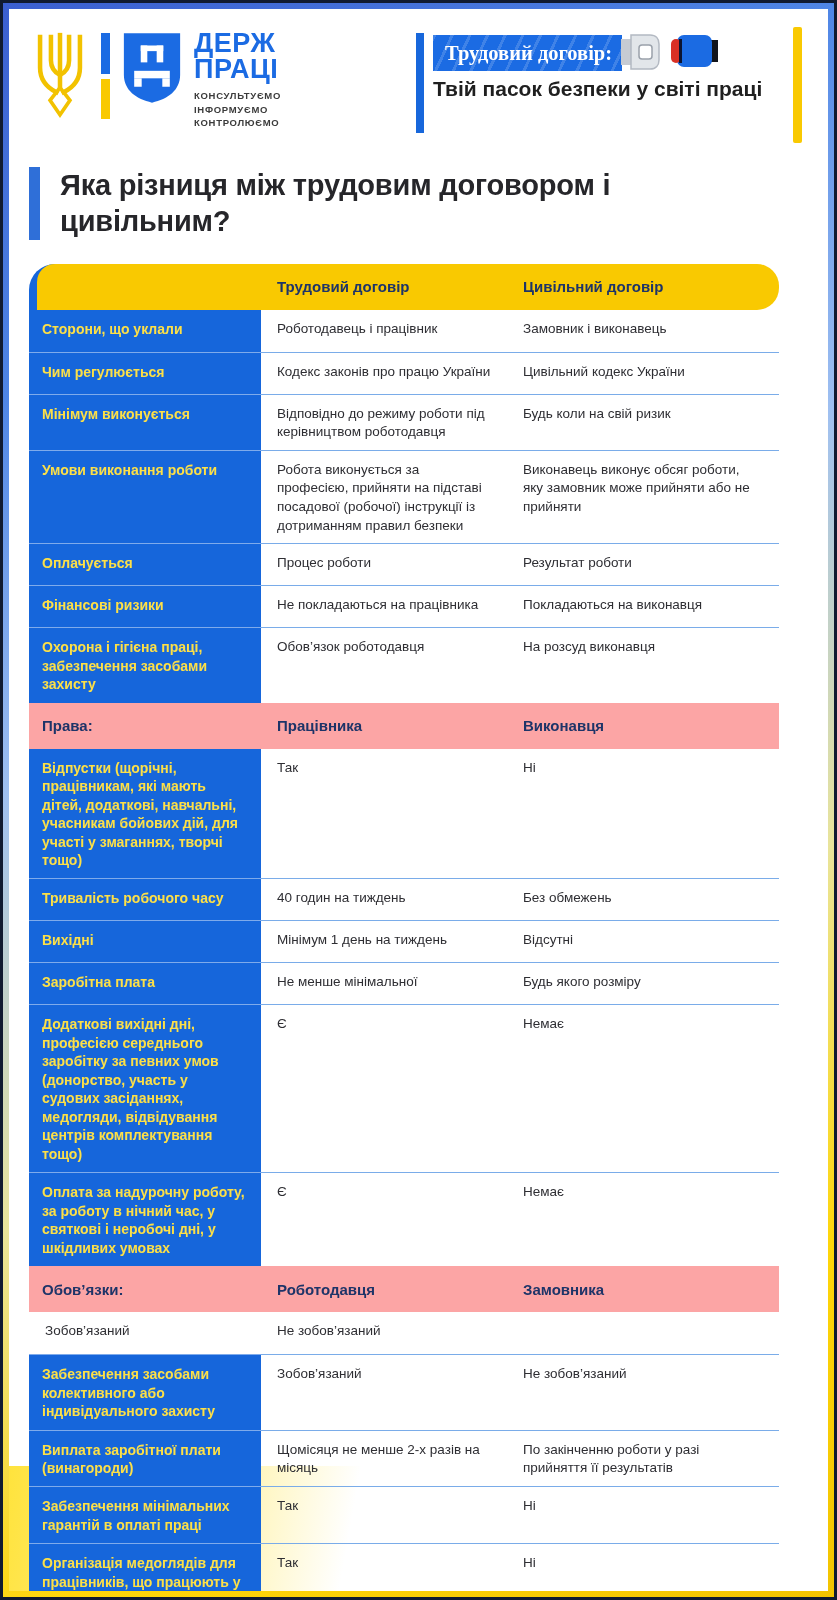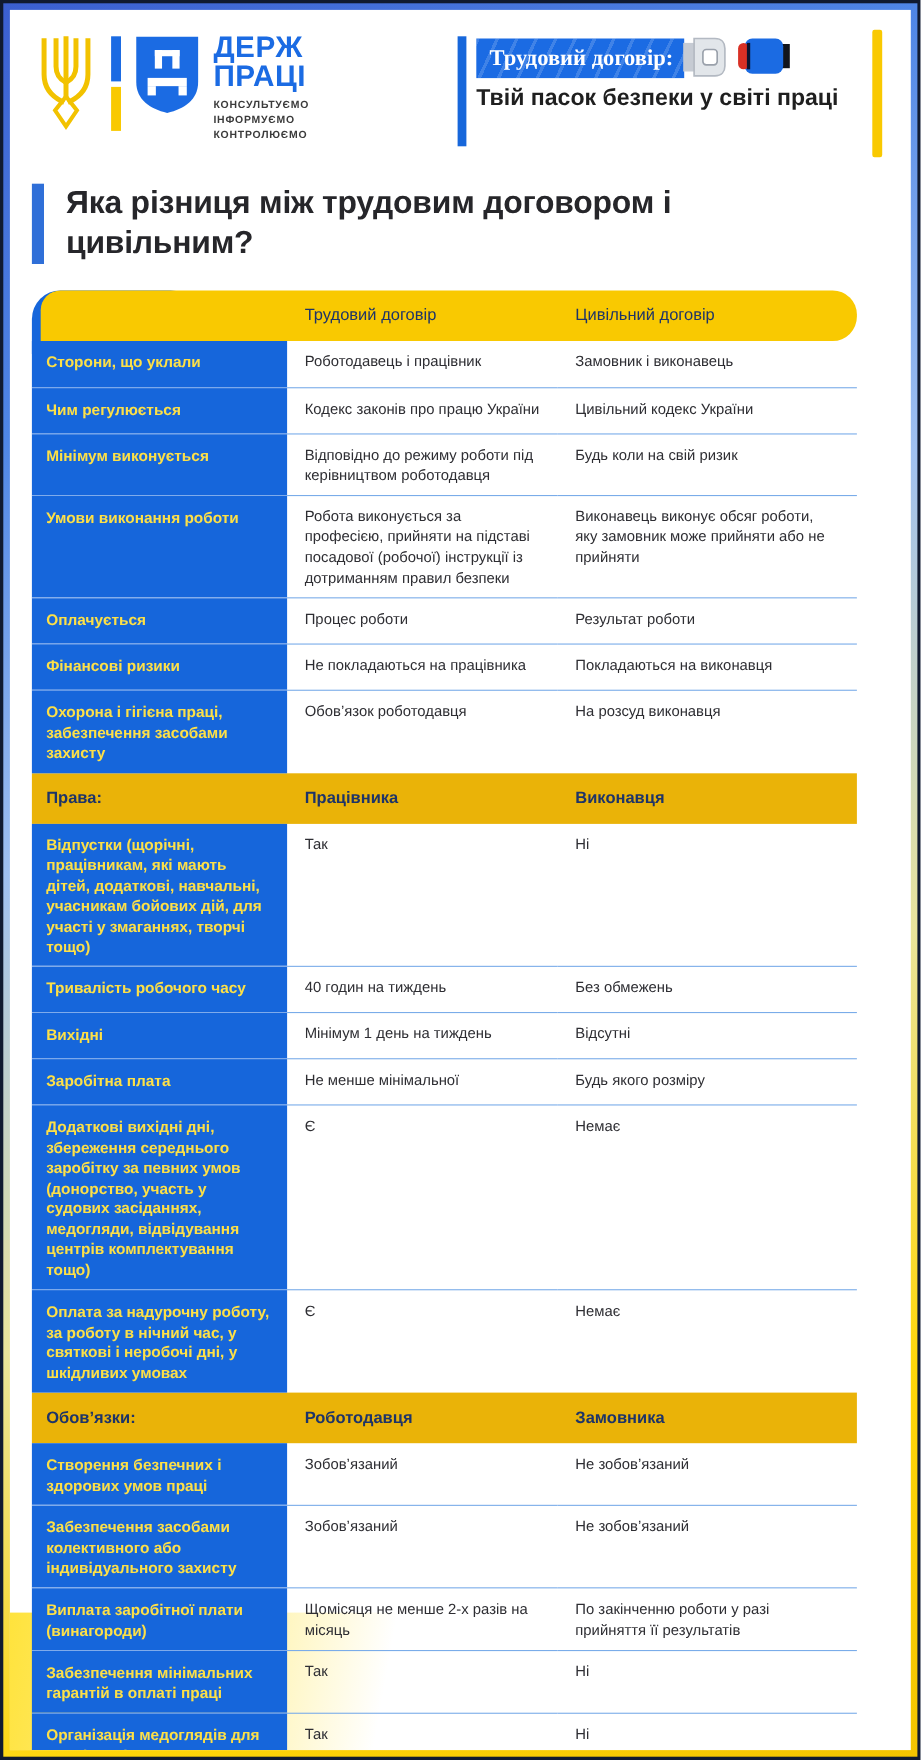--- a/index.html
+++ b/index.html
@@ -32,28 +32,28 @@
   
   .title-row{display:flex;margin-top:24px;position:relative;z-index:2;}
   .title-accent{width:11px;background:#2f6fd8;margin-right:20px;}
   h1.page-title{margin:0;font-size:29px;font-weight:800;letter-spacing:-.2px;color:#26262a;line-height:1.25;width:640px;}
 
   
   .table{position:relative;margin-top:24px;width:750px;z-index:1;}
   .table-cap{position:absolute;top:0;left:0;width:152px;height:58px;background:#1666db;border-radius:26px 26px 0 0;}
   .head-band{position:relative;margin-left:8px;margin-top:22px;min-height:46px;background:#f9c901;
     border-radius:18px 22px 22px 0;display:grid;grid-template-columns:224px 246px 272px;align-items:center;}
-  .head-band .h-col{color:#1e3468;font-weight:400;font-size:15px;padding-left:16px;}
+  .head-band .h-col{color:#1e3468;font-weight:700;font-size:15px;padding-left:16px;}
   .t-body{position:relative;}
   .t-row{display:grid;grid-template-columns:232px 246px 272px;min-height:42px;}
   .cell-label{background:#1666db;color:#fde047;font-weight:700;font-size:14px;line-height:1.32;padding:10px 14px 9px 13px;box-sizing:border-box;}
   .cell-val{font-size:13.5px;line-height:1.38;color:#2e2e33;padding:10px 16px 8px 16px;box-sizing:border-box;}
   .t-row + .t-row .cell-val{border-top:1px solid #7aace9;}
   .t-row + .t-row .cell-label{border-top:1px solid rgba(255,255,255,.45);}
-  .t-band{display:grid;grid-template-columns:232px 246px 272px;background:#eab308;min-height:46px;align-items:center;}
+  .t-band{display:grid;grid-template-columns:232px 246px 272px;background:#fca5a5;min-height:46px;align-items:center;}
   .t-band .b-cell{color:#1e3468;font-weight:800;font-size:15px;padding-left:16px;}
   .t-band .b-cell.b-label{padding-left:13px;}
 </style>
 </head>
 <body>
 
 <div class="poster">
  <div class="grad-frame">
   <div class="content">
 
@@ -194,36 +194,35 @@
               <div class="cell-label">Вихідні</div>
               <div class="cell-val">Мінімум 1 день на тиждень</div>
               <div class="cell-val">Відсутні</div>
             </div>
             <div class="t-row">
               <div class="cell-label">Заробітна плата</div>
               <div class="cell-val">Не менше мінімальної</div>
               <div class="cell-val">Будь якого розміру</div>
             </div>
             <div class="t-row">
-              <div class="cell-label">Додаткові вихідні дні, збереження середнього заробітку за певних умов (донорство, участь у судових засіданнях, медогляди, відвідування центрів комплектування тощо)</div>
+              <div class="cell-label">Додаткові вихідні дні, професією середнього заробітку за певних умов (донорство, участь у судових засіданнях, медогляди, відвідування центрів комплектування тощо)</div>
               <div class="cell-val">Є</div>
               <div class="cell-val">Немає</div>
             </div>
             <div class="t-row">
               <div class="cell-label">Оплата за надурочну роботу, за роботу в нічний час, у святкові і неробочі дні, у шкідливих умовах</div>
               <div class="cell-val">Є</div>
               <div class="cell-val">Немає</div>
             </div>
             <div class="t-band">
               <span class="b-cell b-label">Обов’язки:</span>
               <span class="b-cell">Роботодавця</span>
               <span class="b-cell">Замовника</span>
             </div>
             <div class="t-row">
-              <div class="cell-label">Створення безпечних і здорових умов праці</div>
               <div class="cell-val">Зобов’язаний</div>
               <div class="cell-val">Не зобов’язаний</div>
             </div>
             <div class="t-row">
               <div class="cell-label">Забезпечення засобами колективного або індивідуального захисту</div>
               <div class="cell-val">Зобов’язаний</div>
               <div class="cell-val">Не зобов’язаний</div>
             </div>
             <div class="t-row">
               <div class="cell-label">Виплата заробітної плати (винагороди)</div>

